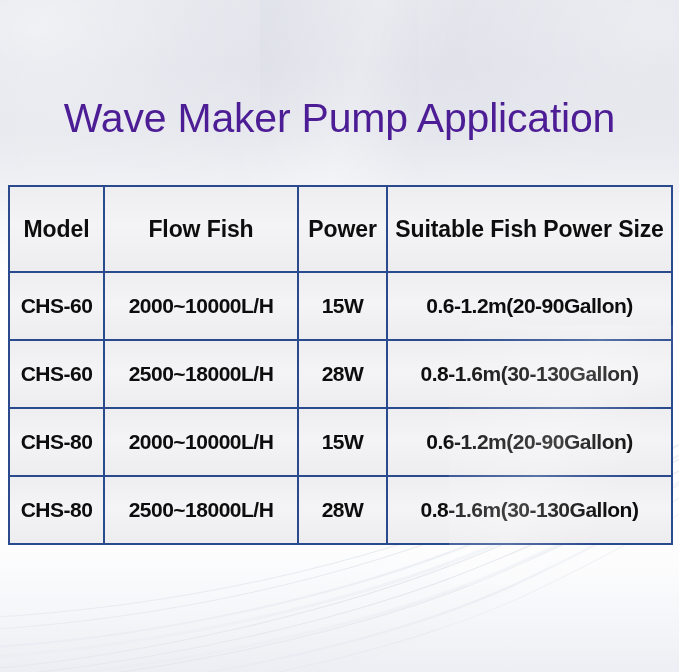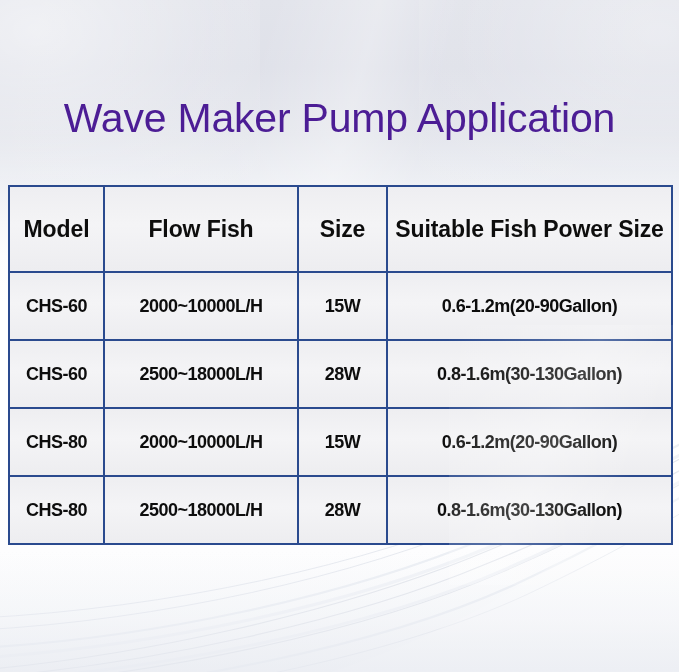--- a/index.html
+++ b/index.html
@@ -126,21 +126,21 @@
     white-space: nowrap;
     overflow: hidden;
   }
   table.spec tr.header-row td {
     height: 84px;
     font-size: 23px;
     letter-spacing: -0.1px;
   }
   table.spec tr.data-row td {
     height: 66px;
-    font-size: 18px;
+    font-size: 21px;
     letter-spacing: -0.5px;
   }
   
   col.c-model { width: 95px; }
   col.c-flow  { width: 194px; }
   col.c-power { width: 89px; }
   col.c-tank  { width: 285px; }
 
   
   .table-sheen {
@@ -197,21 +197,21 @@
       <colgroup>
         <col class="c-model">
         <col class="c-flow">
         <col class="c-power">
         <col class="c-tank">
       </colgroup>
       <tbody>
         <tr class="header-row">
           <td>Model</td>
           <td>Flow Fish</td>
-          <td>Size</td>
+          <td>Power</td>
           <td>Suitable Fish Power Size</td>
         </tr>
 
         <tr class="data-row">
           <td>CHS-60</td>
           <td>2000~10000L/H</td>
           <td>15W</td>
           <td>0.6-1.2m(20-90Gallon)</td>
         </tr>
 

